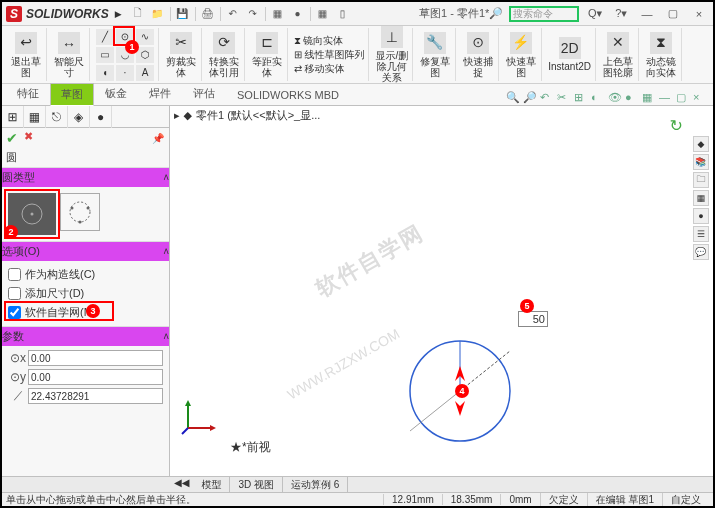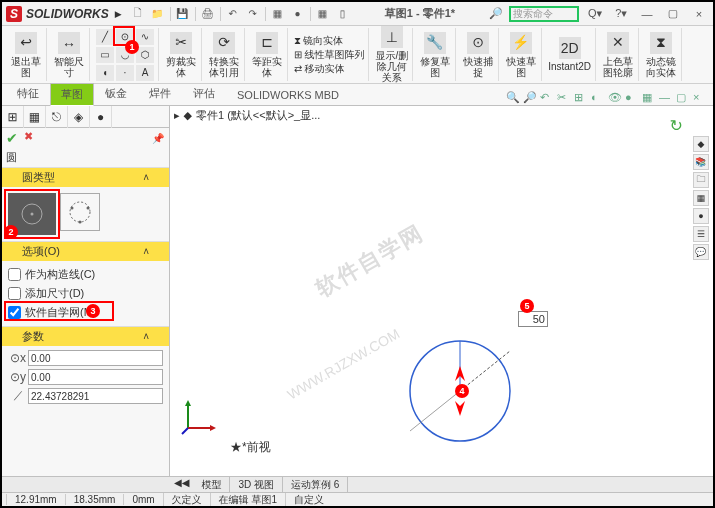--- a/index.html
+++ b/index.html
@@ -6,21 +6,21 @@
     body { width: 715px; height: 508px; background: #fff; font-size: 11px; color: #333; overflow: hidden; position: relative; border: 2px solid #000; }
     
     
     .titlebar { height: 24px; background: #f3f3f3; display: flex; align-items: center; padding: 0 4px; border-bottom: 1px solid #ccc; }
     .logo-area { display: flex; align-items: center; gap: 4px; }
     .logo-s { width: 16px; height: 16px; background: #d41e26; color: #fff; display: inline-flex; align-items: center; justify-content: center; font-weight: bold; font-style: italic; font-size: 12px; border-radius: 2px; }
     .logo-text { font-weight: bold; font-style: italic; font-size: 12px; }
     .qat { display: flex; gap: 4px; margin-left: 8px; align-items: center; }
     .qat-btn { width: 16px; height: 16px; display: inline-flex; align-items: center; justify-content: center; color: #555; font-size: 10px; }
     .qat-sep { width: 1px; height: 14px; background: #ccc; }
-    .title-center { flex: 1; text-align: center; font-size: 11px; color: #555; font-weight: bold; }
+    .title-center { flex: 1; text-align: right; font-size: 11px; color: #555; }
     .title-right { display: flex; gap: 6px; align-items: center; }
     .search-box { border: 2px solid #22c55e; width: 70px; height: 16px; font-size: 10px; padding: 0 2px; display: flex; align-items: center; color: #999; }
     .win-btn { width: 20px; height: 16px; display: inline-flex; align-items: center; justify-content: center; font-size: 11px; color: #555; }
     
     
     .ribbon { height: 58px; background: #f7f7f7; border-bottom: 1px solid #d0d0d0; display: flex; padding: 2px 4px; gap: 2px; }
     .ribbon-grp { display: flex; flex-direction: column; align-items: center; justify-content: center; border-right: 1px solid #ddd; padding: 0 4px; }
     .ribbon-big { display: flex; flex-direction: column; align-items: center; font-size: 10px; line-height: 11px; text-align: center; min-width: 32px; }
     .ribbon-icon { width: 22px; height: 22px; background: #e0e0e0; display: inline-flex; align-items: center; justify-content: center; font-size: 14px; margin-bottom: 2px; }
     .ribbon-small-grid { display: grid; grid-template-columns: repeat(3, 18px); gap: 2px; }
@@ -41,21 +41,21 @@
     
     
     .left-panel { width: 168px; background: #f7f7f7; border-right: 1px solid #c0c0c0; display: flex; flex-direction: column; }
     .lp-tabs { height: 22px; display: flex; border-bottom: 1px solid #c0c0c0; }
     .lp-tab { width: 22px; height: 22px; display: flex; align-items: center; justify-content: center; font-size: 12px; border-right: 1px solid #ddd; }
     .lp-header { display: flex; align-items: center; padding: 2px 4px; }
     .lp-ok { width: 16px; height: 16px; color: #4a4; font-size: 14px; }
     .lp-x { width: 16px; height: 16px; color: #d44; font-size: 11px; margin-left: 2px; }
     .lp-title { font-size: 11px; padding: 2px 4px; }
     .lp-section { border-top: 1px solid #ddd; }
-    .lp-sec-hdr { background: #fde047; padding: 2px 20px; font-size: 11px; display: flex; align-items: center; }
+    .lp-sec-hdr { background: #d946ef; padding: 2px 0; font-size: 11px; display: flex; align-items: center; }
     .lp-sec-hdr .arrow { margin-left: auto; font-size: 10px; }
     .lp-thumbs { display: flex; gap: 4px; padding: 6px; position: relative; }
     .thumb { width: 48px; height: 42px; background: #5a5a5a; display: flex; align-items: center; justify-content: center; color: #ccc; }
     .thumb2 { width: 40px; height: 38px; border: 1px solid #aaa; display: flex; align-items: center; justify-content: center; }
     .lp-opts { padding: 4px 6px; }
     .lp-opt { display: flex; align-items: center; font-size: 11px; padding: 2px 0; }
     .lp-opt input { margin-right: 4px; }
     .lp-params { padding: 4px 6px; }
     .param-row { display: flex; align-items: center; margin-bottom: 3px; }
     .param-icon { width: 20px; height: 16px; display: inline-flex; align-items: center; justify-content: center; font-size: 12px; color: #555; }
@@ -401,19 +401,20 @@
 
 <div class="btm-tabs">
   <span style="width:168px;"></span>
   <span style="padding:0 4px;">◀◀</span>
   <div class="btm-tab">模型</div>
   <div class="btm-tab">3D 视图</div>
   <div class="btm-tab">运动算例 6</div>
 </div>
 
 <div class="statusbar">
+  <div class="status-left">单击从中心拖动或单击中心然后单击半径。</div>
   <div class="status-cell">12.91mm</div>
   <div class="status-cell">18.35mm</div>
   <div class="status-cell">0mm</div>
   <div class="status-cell">欠定义</div>
   <div class="status-cell">在编辑 草图1</div>
   <div class="status-cell">自定义</div>
 </div>
 
 </body></html>

